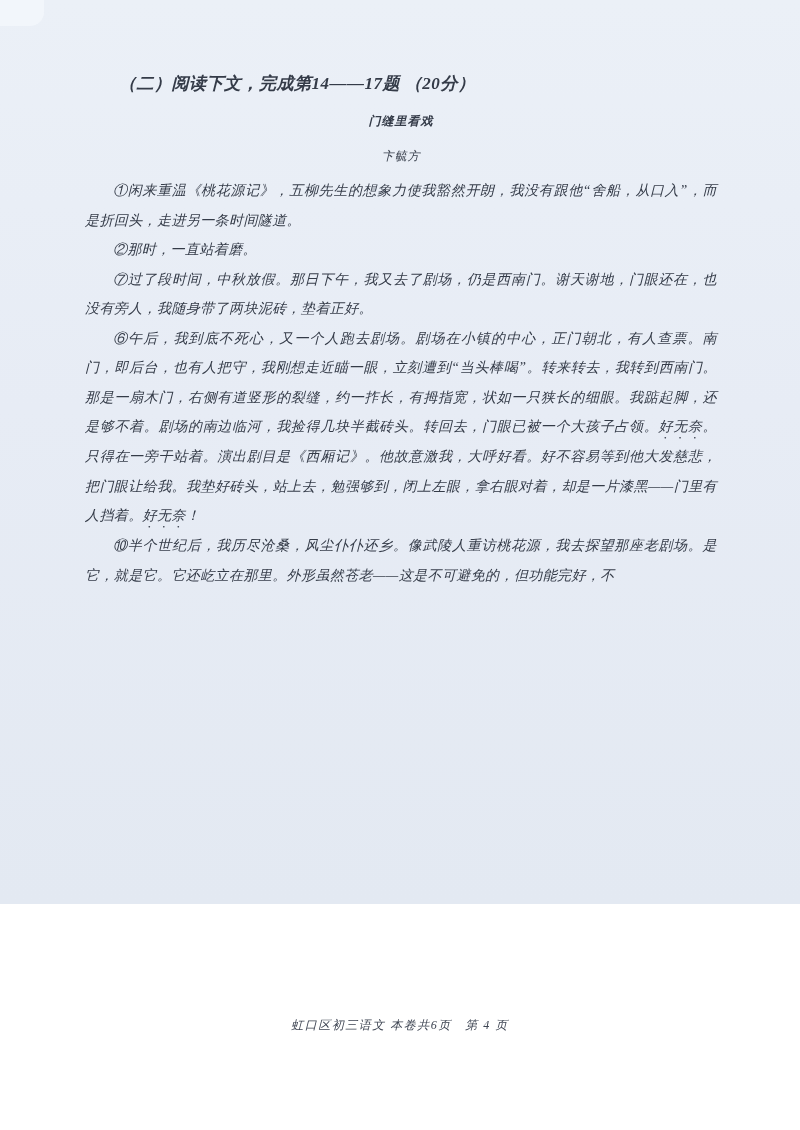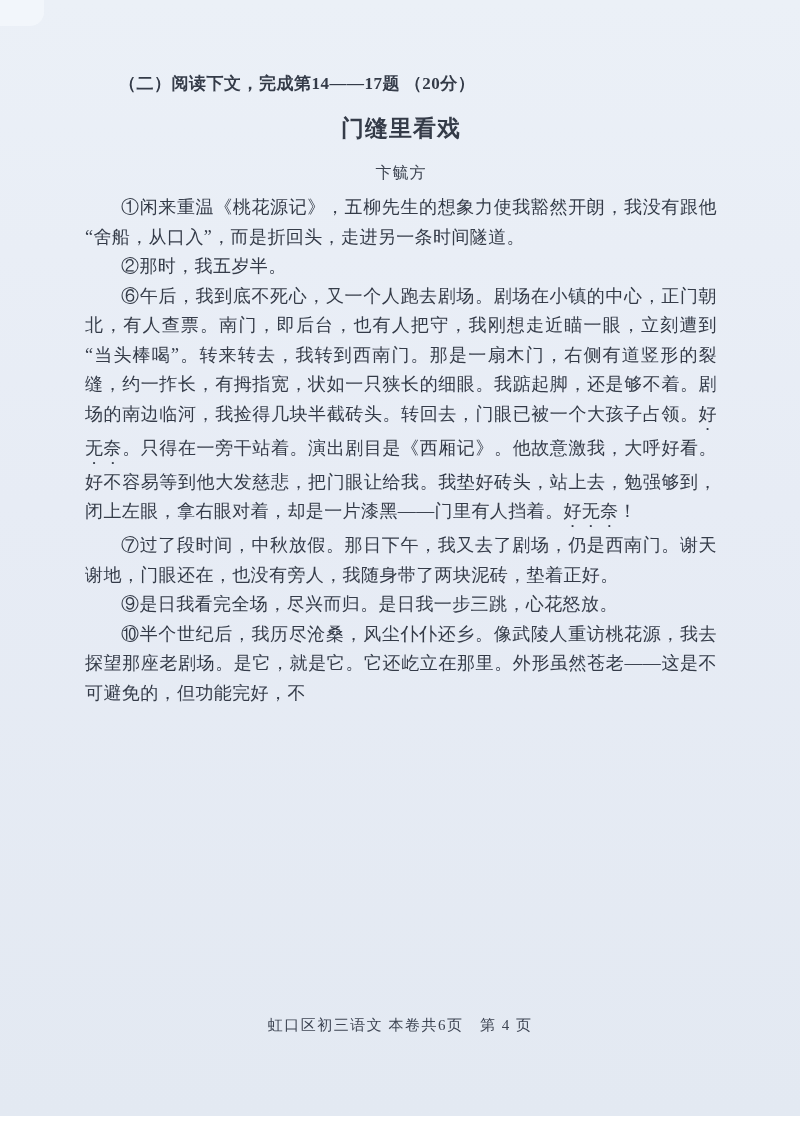--- a/index.html
+++ b/index.html
@@ -8,23 +8,24 @@
   }
   body {
     width: 800px;
     height: 1130px;
     overflow: hidden;
     font-family: "Liberation Serif", "DejaVu Serif", serif;
   }
   .page {
     position: relative;
     width: 800px;
-    height: 1116px;
+    height: 904px;
     background: linear-gradient(180deg, #ebf0f7 0%, #e7ecf5 45%, #e3e9f2 100%);
     color: #343b48;
+    font-style: italic;
   }
   .corner-patch {
     position: absolute;
     left: 0;
     top: 0;
     width: 44px;
     height: 26px;
     background: #f3f7fb;
     border-radius: 0 0 14px 0;
     opacity: 0.85;
@@ -36,76 +37,75 @@
     top: 72px;
   }
   .section-header {
     font-weight: bold;
     font-size: 17px;
     line-height: 24px;
     text-indent: 2em;
     letter-spacing: 0.5px;
   }
   .title {
-    font-size: 23px;
+    font-size: 12px;
     font-weight: bold;
     text-align: center;
-    margin: 20px 0 0 0;
+    margin: 12px 0 0 0;
     line-height: 26px;
     letter-spacing: 1px;
   }
   .author {
-    font-size: 16px;
+    font-size: 12px;
     text-align: center;
-    margin: 20px 0 0 0;
+    margin: 11px 0 0 0;
     line-height: 22px;
     letter-spacing: 1px;
     color: #3c4350;
   }
   .article {
     margin-top: 9px;
   }
   .article p {
     margin: 0;
-    font-size: 18px;
+    font-size: 14px;
     line-height: 29.5px;
     text-align: justify;
     text-indent: 2em;
     letter-spacing: 0.4px;
   }
   .emph {
     -webkit-text-emphasis: filled dot;
     -webkit-text-emphasis-position: under left;
     text-emphasis: filled dot;
     text-emphasis-position: under left;
   }
   .footer {
     position: absolute;
     left: 0;
     right: 0;
     top: 1014px;
     text-align: center;
-    font-size: 15px;
+    font-size: 12px;
     line-height: 22px;
     letter-spacing: 1.5px;
     color: #3d4452;
   }
 </style>
 </head>
 <body>
 
 <div class="page">
   <div class="corner-patch"></div>
   <div class="content">
     <div class="section-header">（二）阅读下文，完成第14——17题 （20分）</div>
     <h1 class="title">门缝里看戏</h1>
     <div class="author">卞毓方</div>
     <div class="article">
         <p><span>①闲来重温《桃花源记》，五柳先生的想象力使我豁然开朗，我没有跟他“舍船，从口入”，而是折回头，走进另一条时间隧道。</span></p>
-        <p><span>②那时，我五岁半。</span></p>
+        <p><span>②那时，一直站着磨。</span></p>
+        <p><span>⑦过了段时间，中秋放假。那日下午，我又去了剧场，仍是西南门。谢天谢地，门眼还在，也没有旁人，我随身带了两块泥砖，垫着正好。</span></p>
         <p><span>⑥午后，我到底不死心，又一个人跑去剧场。剧场在小镇的中心，正门朝北，有人查票。南门，即后台，也有人把守，我刚想走近瞄一眼，立刻遭到“当头棒喝”。转来转去，我转到西南门。那是一扇木门，右侧有道竖形的裂缝，约一拃长，有拇指宽，状如一只狭长的细眼。我踮起脚，还是够不着。剧场的南边临河，我捡得几块半截砖头。转回去，门眼已被一个大孩子占领。</span><span class="emph">好无奈</span><span>。只得在一旁干站着。演出剧目是《西厢记》。他故意激我，大呼好看。好不容易等到他大发慈悲，把门眼让给我。我垫好砖头，站上去，勉强够到，闭上左眼，拿右眼对着，却是一片漆黑——门里有人挡着。</span><span class="emph">好无奈</span><span>！</span></p>
-        <p><span>⑦过了段时间，中秋放假。那日下午，我又去了剧场，仍是西南门。谢天谢地，门眼还在，也没有旁人，我随身带了两块泥砖，垫着正好。</span></p>
-        <p><span>⑨是日我看完全场，尽兴而归。是日我一步三跳，心花怒放。</span></p>
         <p><span>⑩半个世纪后，我历尽沧桑，风尘仆仆还乡。像武陵人重访桃花源，我去探望那座老剧场。是它，就是它。它还屹立在那里。外形虽然苍老——这是不可避免的，但功能完好，不</span></p>
       </div>
   </div>
   <div class="footer">虹口区初三语文 本卷共6页　第 4 页</div>
 </div>
 
 </body></html>

